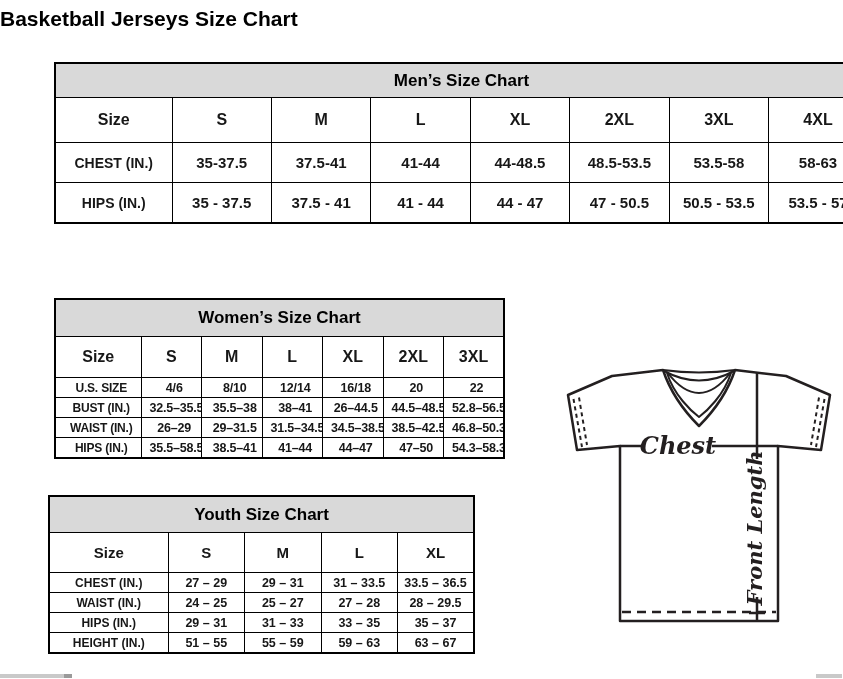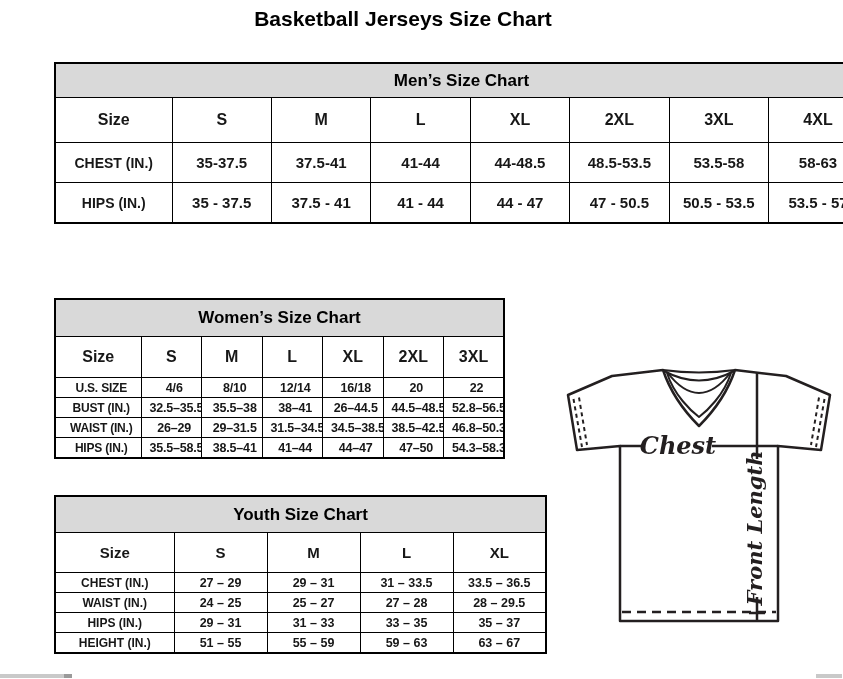--- a/index.html
+++ b/index.html
@@ -1,21 +1,21 @@
 <!DOCTYPE html>
 <html><head>
 <meta charset="utf-8">
 <style>
   html,body{margin:0;padding:0;}
   body{
     position:relative;width:843px;height:679px;background:#ffffff;overflow:hidden;
     font-family:"Liberation Sans",sans-serif;color:#111111;
   }
   .page-title{
-    position:absolute;left:0;top:7px;width:806px;text-align:center;
+    position:absolute;left:0;top:7px;width:806px;text-align:left;
     font-size:21px;font-weight:bold;color:#000;
   }
   table.size-table{
     position:absolute;border-collapse:collapse;table-layout:fixed;
     border:2px solid #000;background:#fff;margin-left:40px;
   }
   table.size-table td{
     border:1px solid #000;text-align:center;vertical-align:middle;
     font-weight:bold;color:#171717;padding:0 2px;overflow:hidden;white-space:nowrap;
   }
@@ -26,21 +26,21 @@
   .tbl-men tr.head-row td{height:44px;font-size:16px;}
   .tbl-men tbody td{height:39px;font-size:15px;}
   .tbl-men tbody td.row-label{font-size:14px;}
   
   .tbl-women{left:14px;top:298px;width:451px;}
   .tbl-women tr.title-row td{height:36px;}
   .tbl-women tr.head-row td{height:40px;font-size:16px;}
   .tbl-women tbody td{height:19px;font-size:12.5px;letter-spacing:-0.2px;padding-left:8px;}
   .tbl-women tbody td.row-label{font-size:12px;}
   
-  .tbl-youth{left:14px;top:495px;width:493px;border-radius:27px;}
+  .tbl-youth{left:8px;top:495px;width:427px;border-radius:27px;}
   .tbl-youth tr.title-row td{height:35px;}
   .tbl-youth tr.head-row td{height:39px;font-size:15px;}
   .tbl-youth tbody td{height:19px;font-size:12.5px;}
   .tbl-youth tbody td.row-label{font-size:12px;}
   
   .jersey-wrap{position:absolute;left:560px;top:362px;width:280px;height:268px;text-align:right;}
   .jersey-wrap svg{display:block;width:280px;height:268px;}
   .measure-label{
     font-family:"DejaVu Serif",serif;font-style:italic;font-weight:bold;fill:#231f20;
   }

